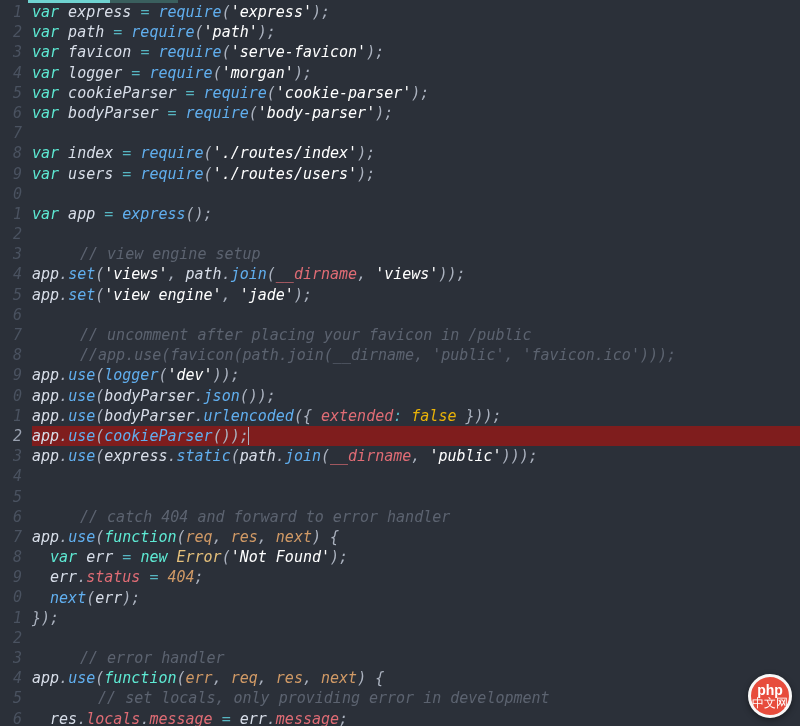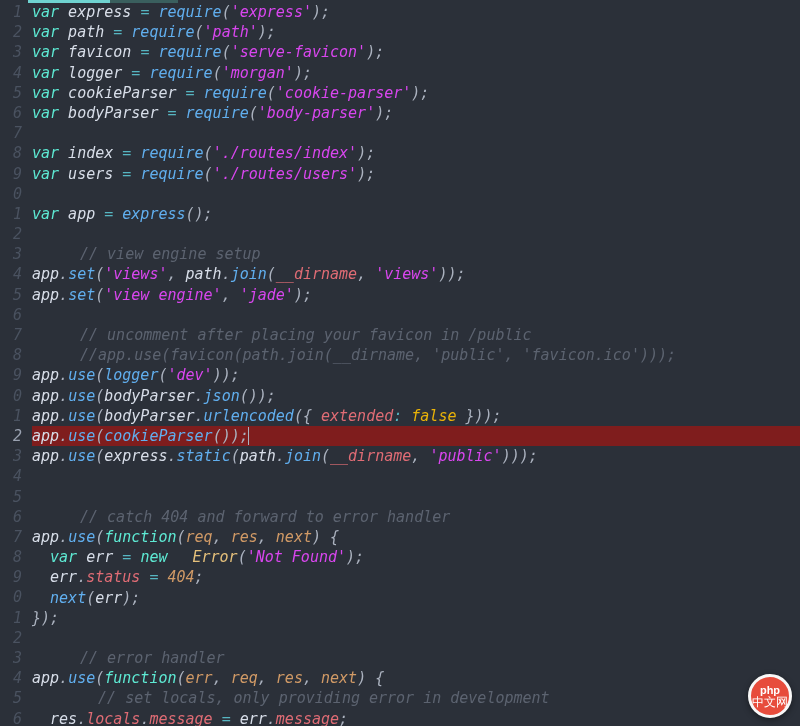--- a/index.html
+++ b/index.html
@@ -37,47 +37,47 @@
   .code .row { display: block; height: 20.2px; }
   .code .hl { background: #7f1d1d; display: inline-block; width: 100%; }
   .topbar {
     position: absolute; top:0; left:28px; height:3px; width:150px;
     background: linear-gradient(90deg,#6fd3d1 0%, #6fd3d1 55%, #3a5f5e 55%, #3a5f5e 100%);
   }
 
   
   .kw  { color: #5eead4; }    
   .fn  { color: #61afef; }    
-  .str { color: #d946ef; }
+  .str { color: #ffffff; }
   .id  { color: #d8dee9; }
   .prop{ color: #e06c75; text-align: center; }
   .arg { color: #d19a66; }
   .cmt { color: #5c6370; margin-left: 48px; }
   .num { color: #d19a66; }
   .op  { color: #56b6c2; }
   .punc{ color: #abb2bf; }
   .bool{ color: #eab308; margin-top: 44px; }
-  .err { color: #e5c07b; margin-left: 16px; }
+  .err { color: #e5c07b; }
   .glb { color: #e06c75; font-style: italic; }
   .cursor { border-left: 1px solid #abb2bf; margin-left:-1px; }
 
   .badge {
     position: absolute;
     bottom: 8px; right: 8px;
     width: 44px; height: 44px;
     border-radius: 50%;
     background: #e74c3c;
     border: 3px solid #f8f8f8;
     display:flex; align-items:center; justify-content:center;
     font-style: normal;
     font-family: sans-serif;
     box-shadow: 0 2px 6px rgba(0,0,0,.4);
   }
   .badge-inner { font-size:10px; color:#fff; text-align:center; line-height:1; }
-  .badge-top { font-weight:bold; font-size:11px; display:block; }
+  .badge-top { font-weight:bold; font-size:14px; display:block; }
   .badge-bot { font-size:12px; display:block; }
 </style>
 </head>
 <body>
 
 <div class="topbar"></div>
 
 <div class="editor">
   <div class="gutter">
       <span class="ln">1</span>

